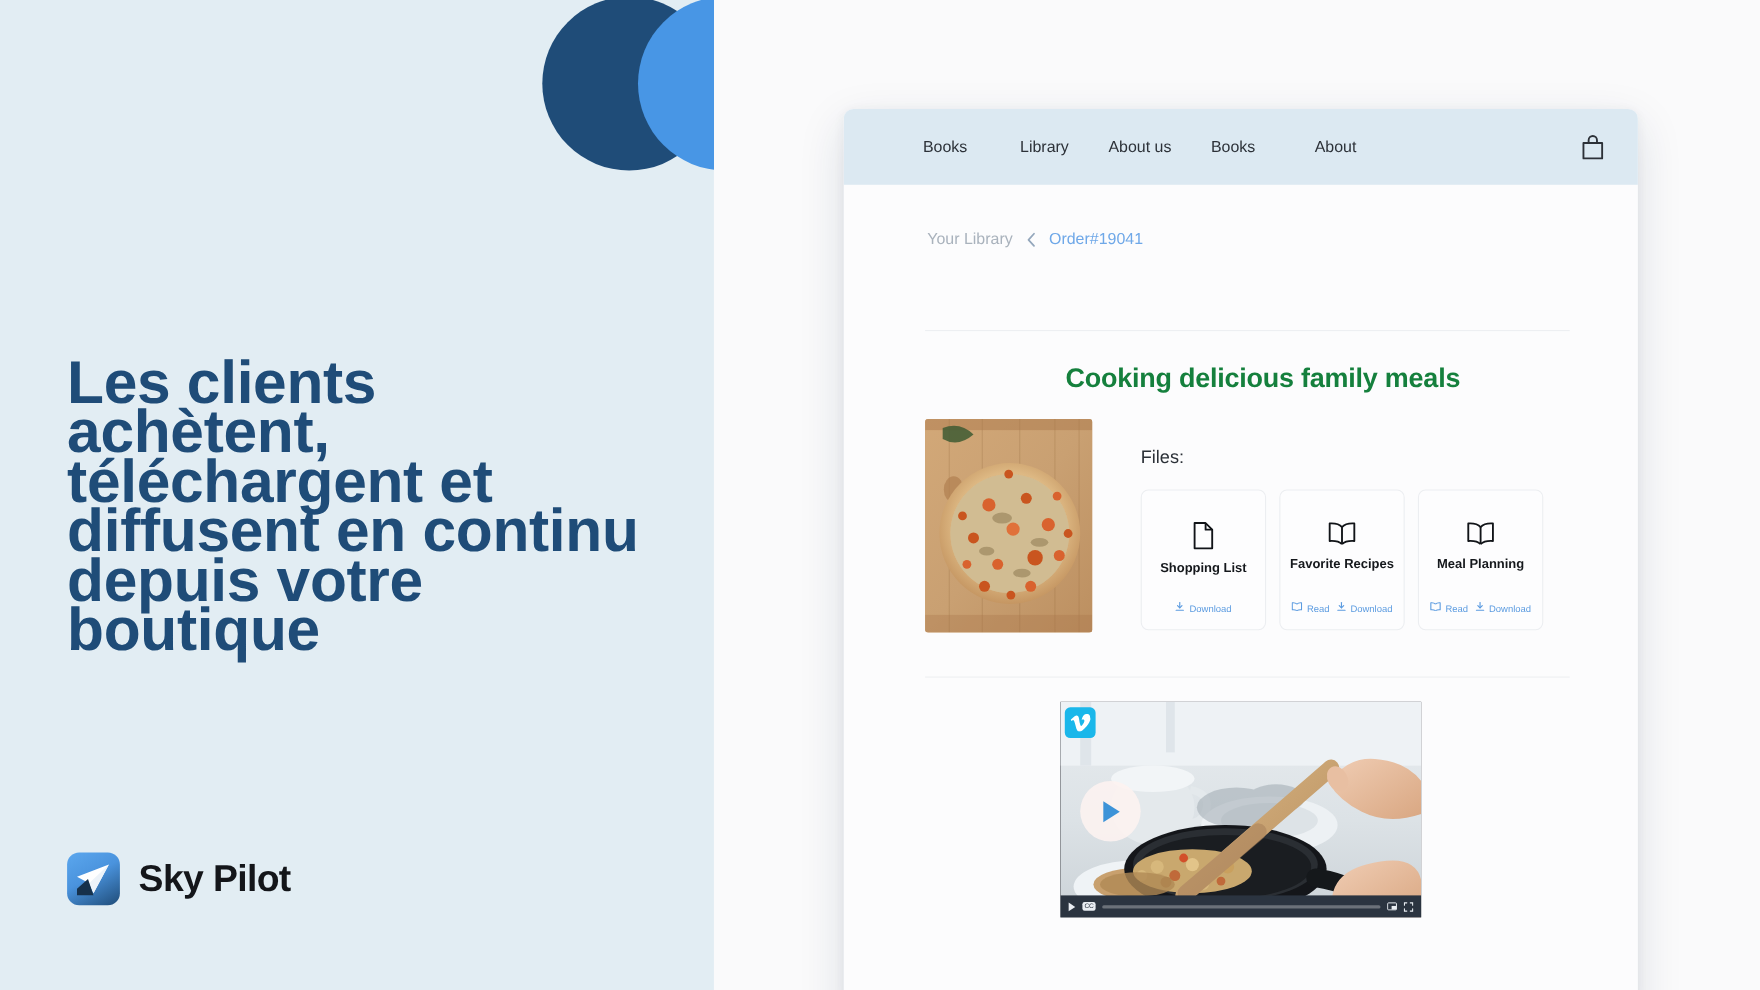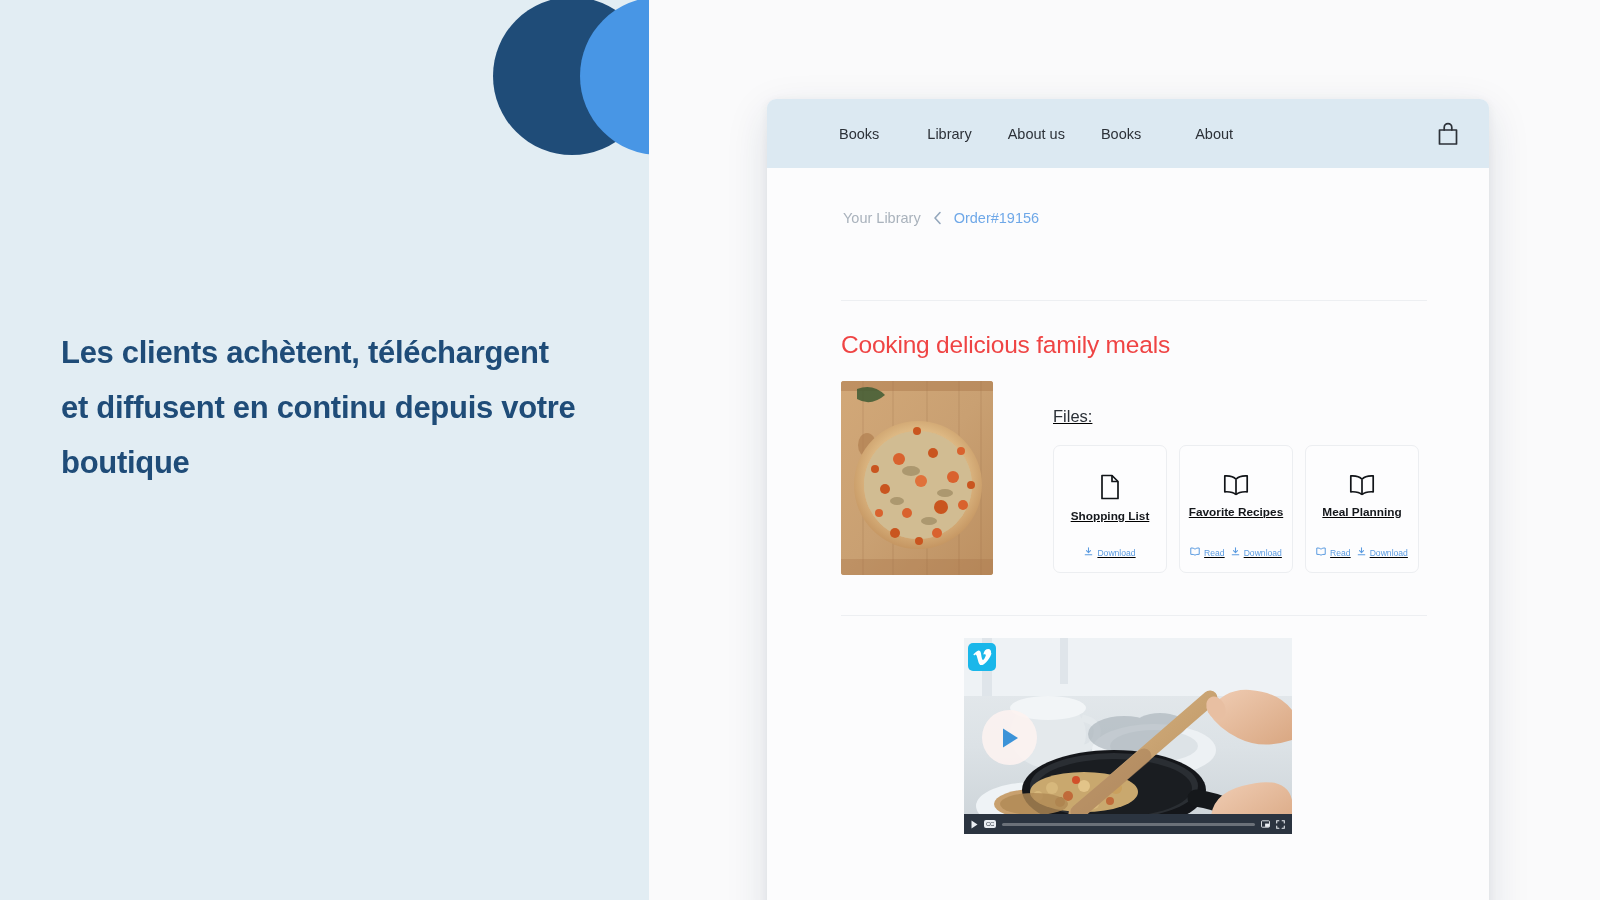--- a/index.html
+++ b/index.html
@@ -18,22 +18,22 @@
     background: #E2EDF3;
     overflow: hidden;
   }
   .deco-circle { position: absolute; border-radius: 50%; }
   .deco-navy  { width: 158px; height: 158px; left: 493px; top: -3px; background: #1F4C78; }
   .deco-blue  { width: 158px; height: 158px; left: 580px; top: -3px; background: #4896E5; }
 
   .headline {
     position: absolute; left: 61px; top: 325px;
     width: 520px;
-    font-size: 31px;
-    line-height: 55px;
+    font-size: 55px;
+    line-height: 45px;
     font-weight: 700;
     color: #1F4C78;
     letter-spacing: -0.3px;
   }
 
   .brand {
     position: absolute; left: 61px; top: 775px;
     display: flex; align-items: center; gap: 17px;
   }
   .brand-mark {
@@ -83,28 +83,27 @@
   .crumb-muted { color: #A9B2BC; }
   .crumb-link  { color: #6FA8E8; cursor: pointer; }
   .crumb-chev  { display: flex; align-items: center; color: #8EA3B8; }
 
   .rule {
     height: 1px; background: #EDEFF2;
     margin: 74px 28px 0 40px;
   }
 
   .section-title {
-    font-size: 24.5px; color: #ef4444; font-weight: 400;
-    padding: 30px 0 0 40px; letter-spacing: -0.2px;
+    font-size: 24.5px; color: #15803d; font-weight: 700;
+    padding: 30px 0 0 40px; letter-spacing: -0.2px; text-align: center;
   }
 
   .product-row {
-    display: flex; gap: 60px;
+    display: flex; gap: 44px;
     padding: 22px 0 0 40px;
-    text-decoration: underline;
   }
 
   
   .thumb {
     width: 152px; height: 194px; flex: 0 0 auto;
     border-radius: 3px; overflow: hidden; position: relative;
     background: #C89B6B;
   }
   .thumb svg { display: block; }
 
@@ -170,20 +169,30 @@
 <body>
 
 <div class="stage">
 
   <div class="left-panel">
     <div class="deco-circle deco-navy"></div>
     <div class="deco-circle deco-blue"></div>
 
     <div class="headline">Les clients achètent, téléchargent et diffusent en continu depuis votre boutique</div>
 
+    <div class="brand">
+      <div class="brand-mark">
+        <svg width="34" height="30" viewBox="0 0 34 30">
+          <path d="M2 13 L31 2 L17 28 L13 19 Z" fill="#FFFFFF"></path>
+          <path d="M13 19 L31 2 L17 28 Z" fill="#EDF3F9"></path>
+          <path d="M2 24 L12 15 L17 30 L2 30 Z" fill="#16314B"></path>
+        </svg>
+      </div>
+      <div class="brand-name">Sky Pilot</div>
+    </div>
   </div>
 
   <div class="browser">
 
     <div class="navbar">
       <div class="navlinks">
         <div class="navlink">Books</div>
         <div class="navlink">Library</div>
         <div class="navlink">About us</div>
         <div class="navlink">Books</div>
@@ -199,21 +208,21 @@
 
     <div class="page-body">
 
       <div class="breadcrumb">
         <span class="crumb-muted">Your Library</span>
         <span class="crumb-chev">
           <svg width="13" height="16" viewBox="0 0 13 16" fill="none" stroke="#94A7BC" stroke-width="1.6" stroke-linecap="round" stroke-linejoin="round">
             <path d="M9 2.5 L4 8 L9 13.5"></path>
           </svg>
         </span>
-        <span class="crumb-link">Order#19156</span>
+        <span class="crumb-link">Order#19041</span>
       </div>
 
       <div class="rule"></div>
 
       <div class="section-title">Cooking delicious family meals</div>
 
       <div class="product-row">
 
         <div class="thumb">
           <svg class="frame" width="152" height="194" viewBox="0 0 152 194">

